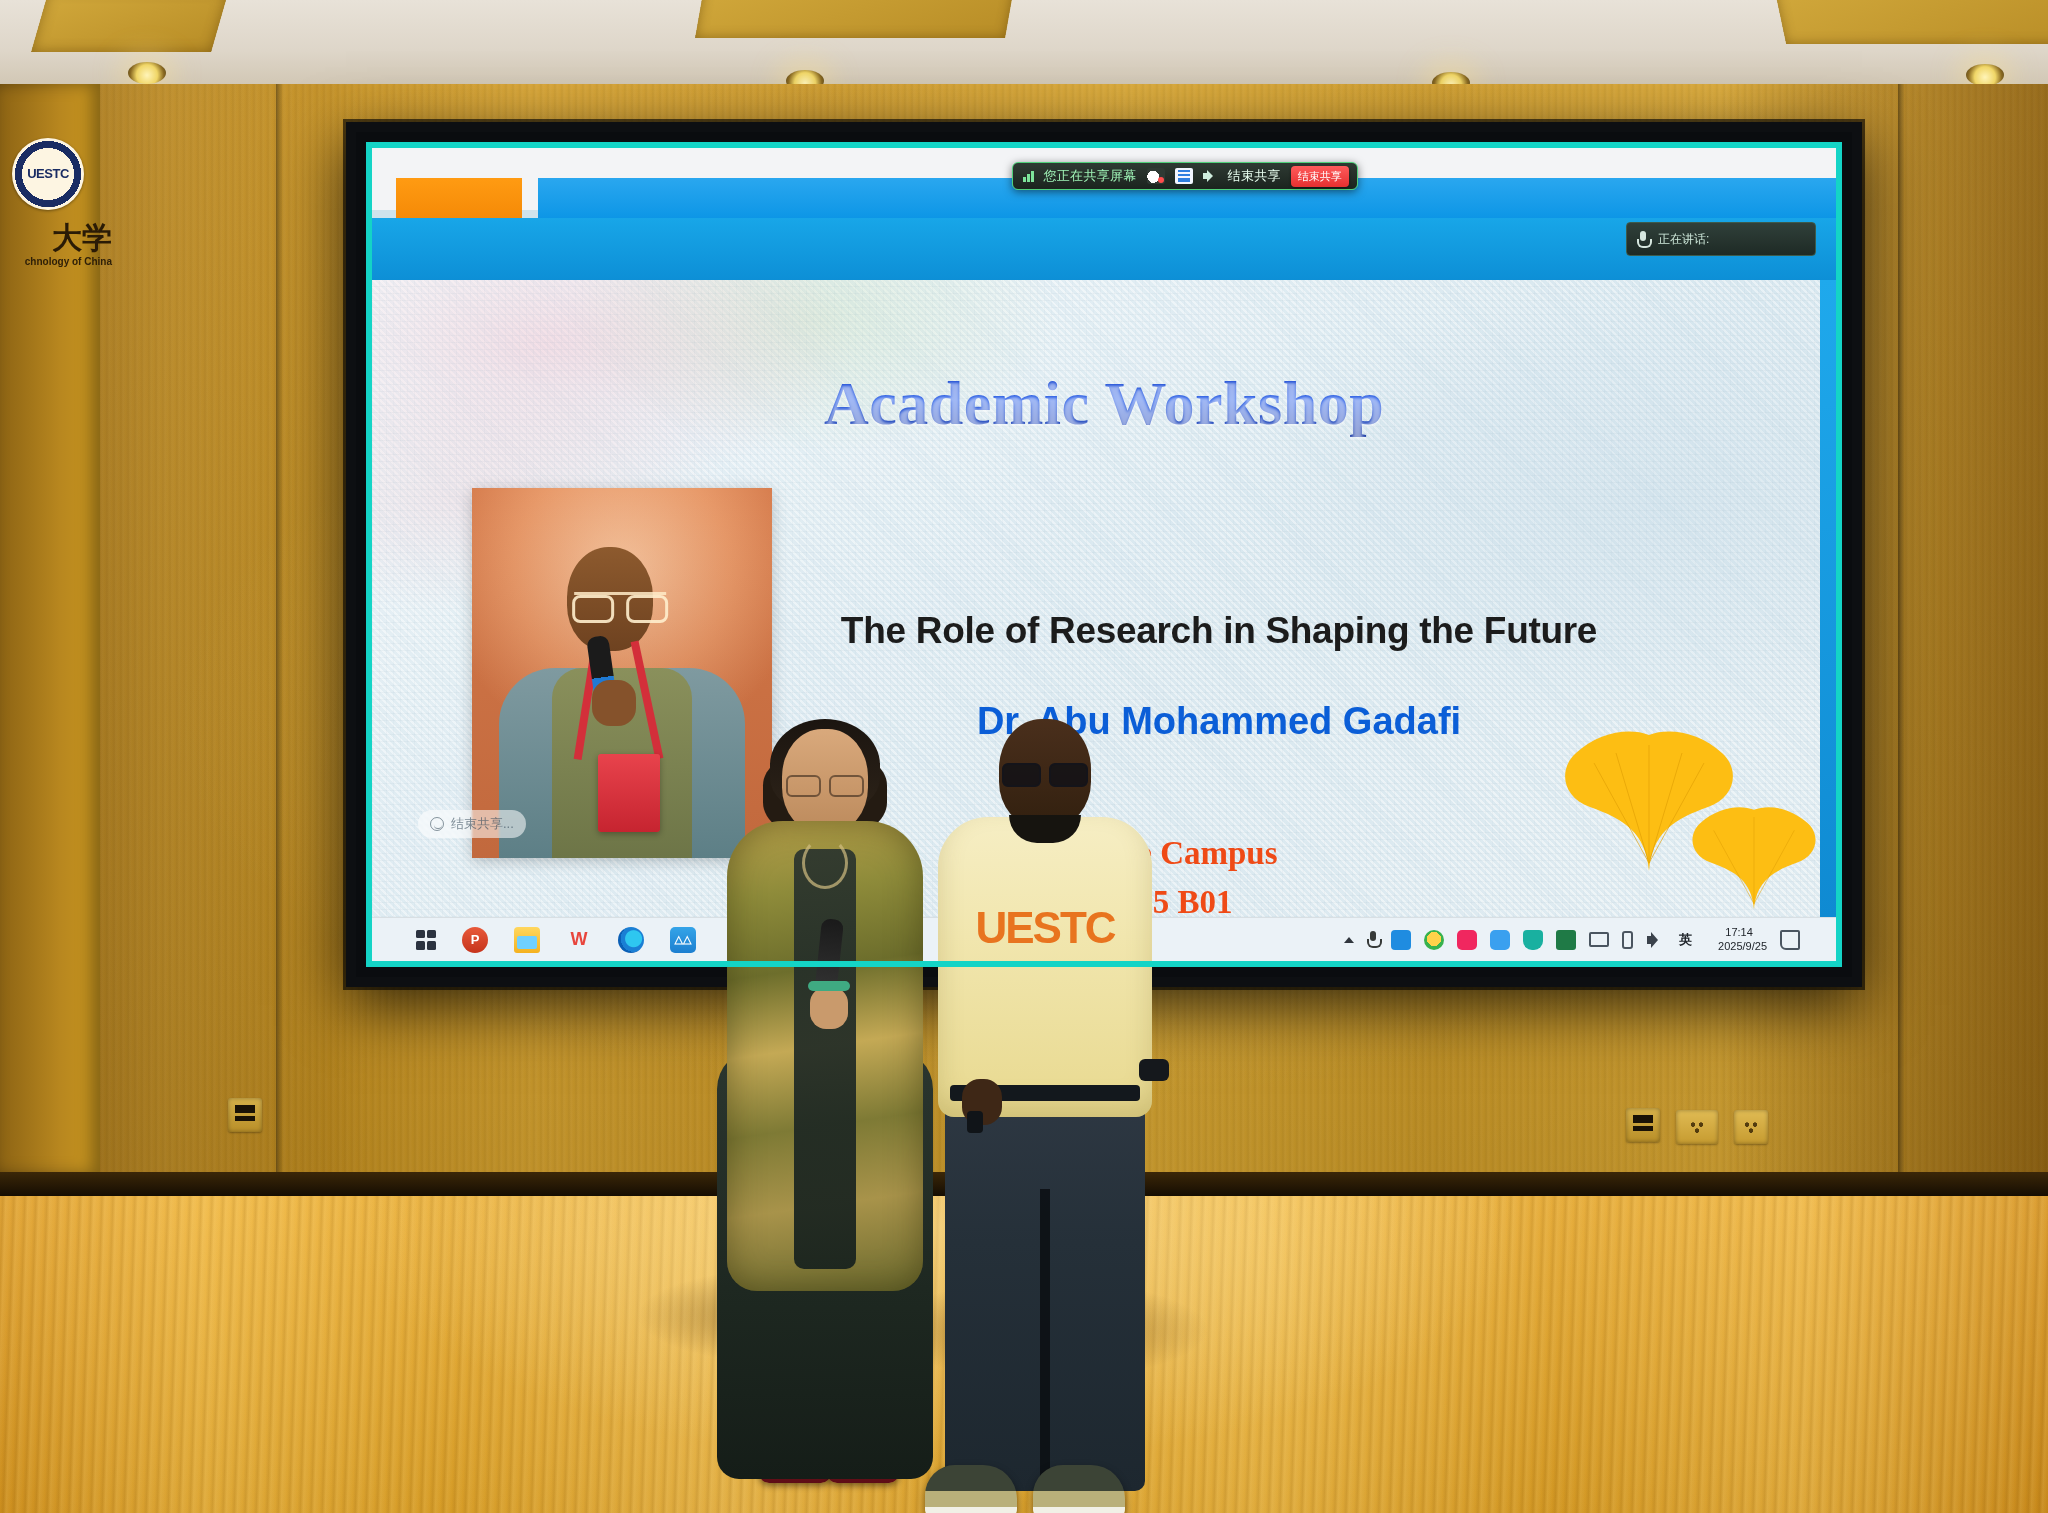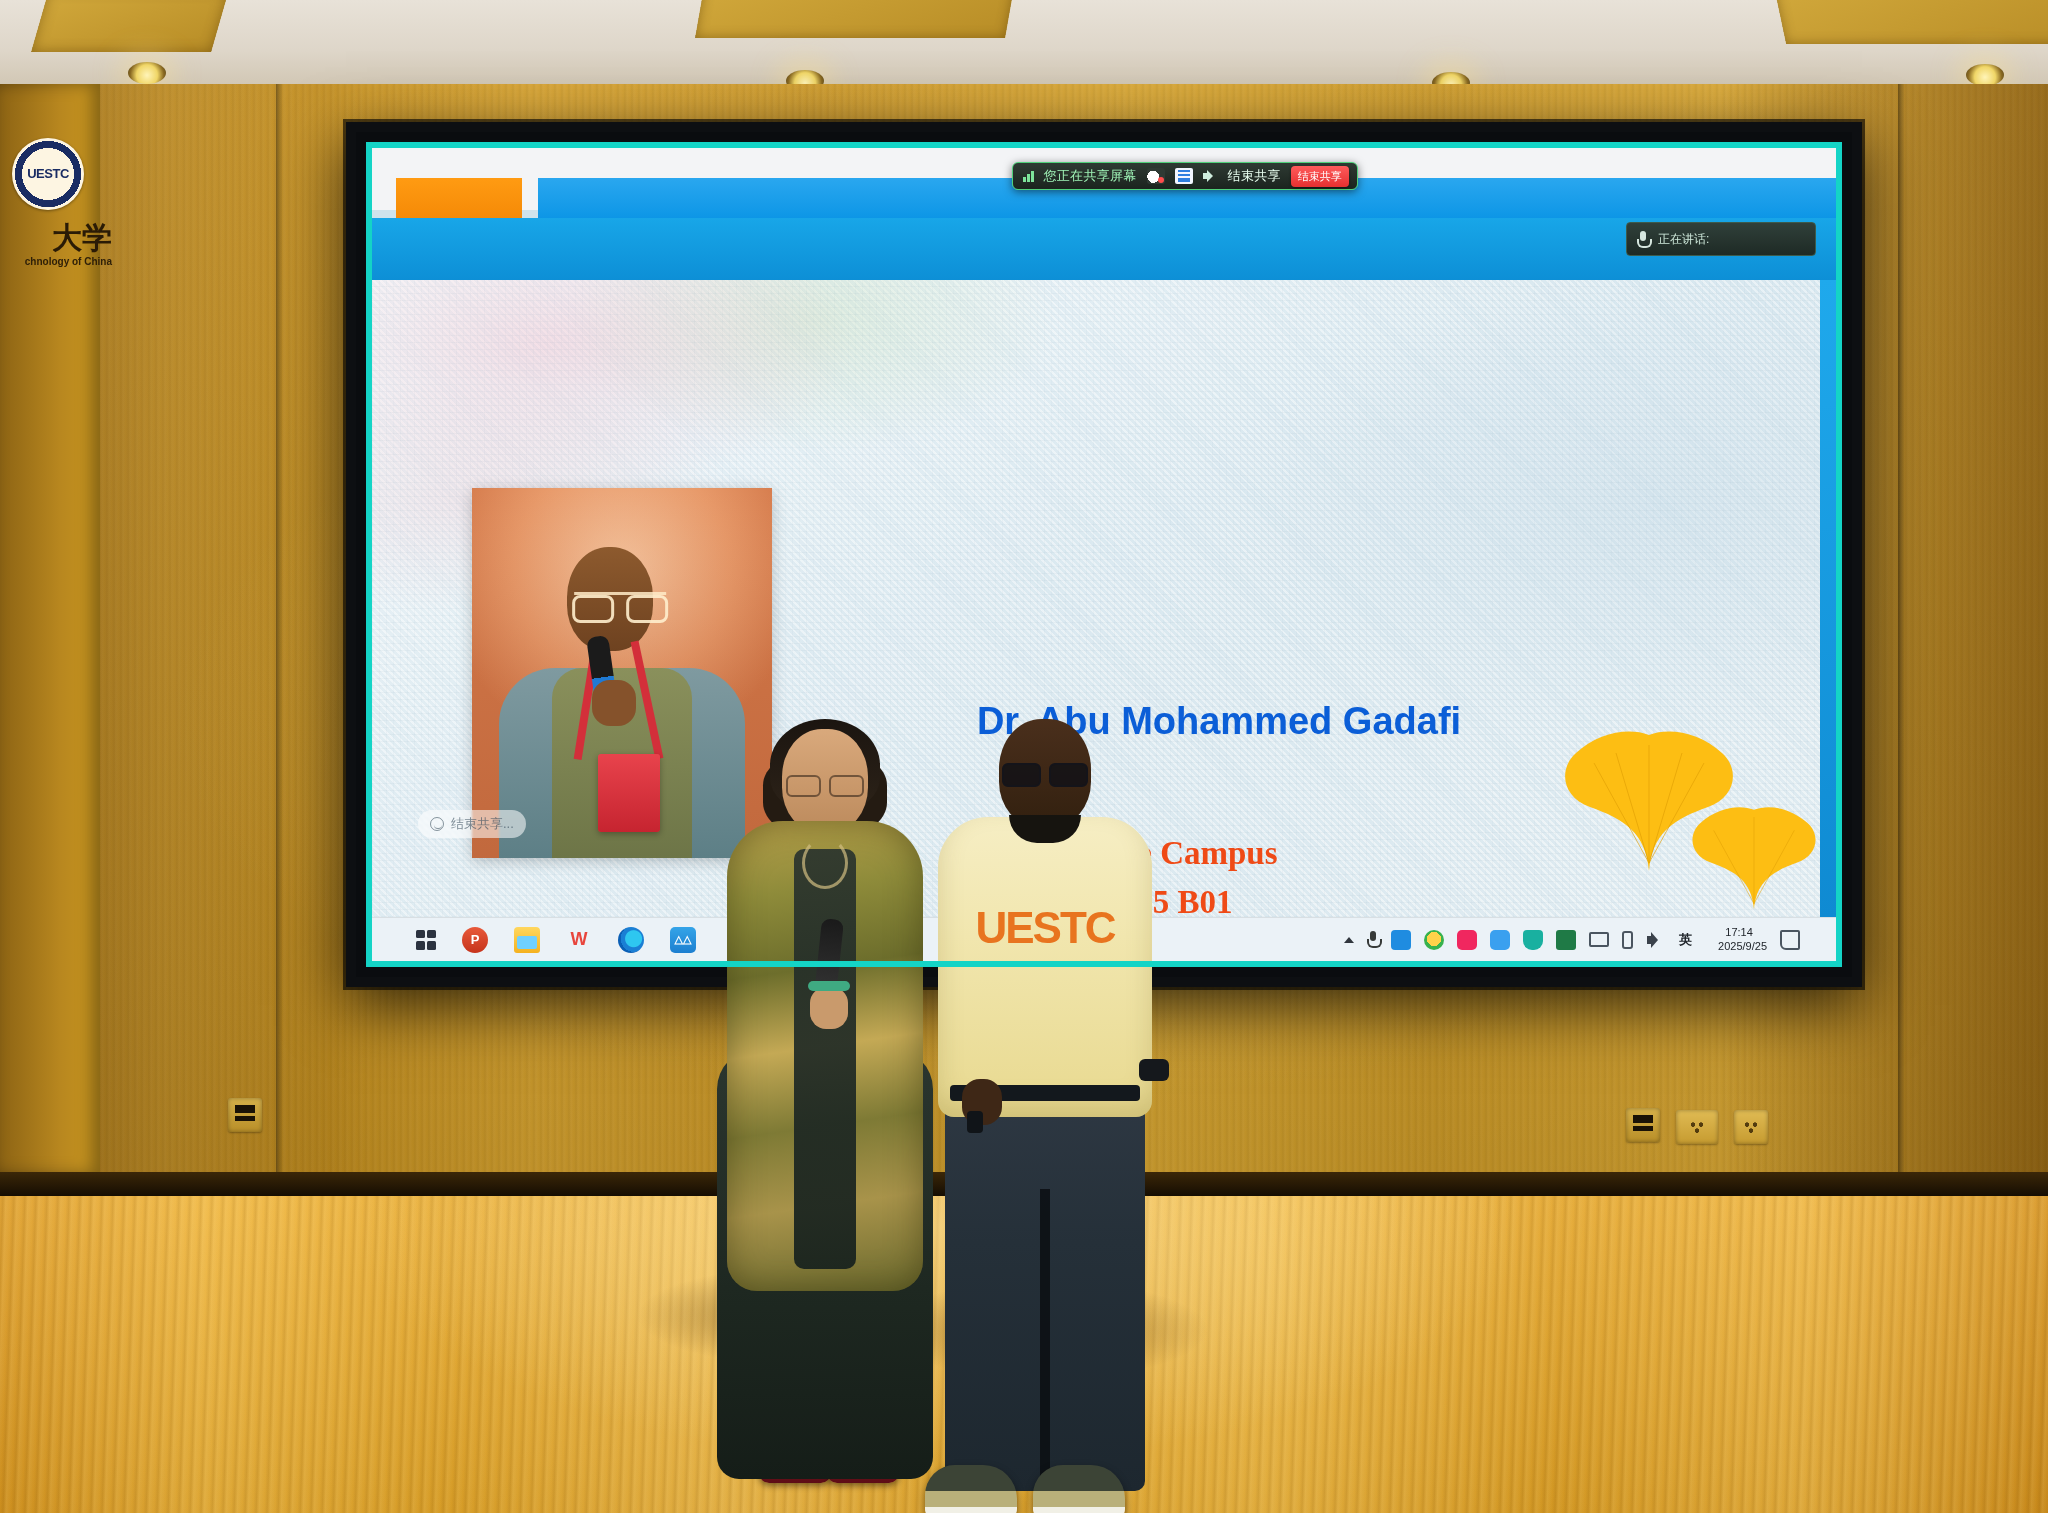--- a/index.html
+++ b/index.html
@@ -461,20 +461,22 @@
             <div class="sp-vest"></div>
             <div class="sp-head"></div>
             <div class="sp-glass"></div>
             <div class="sp-lanyard-l"></div>
             <div class="sp-lanyard-r"></div>
             <div class="sp-mic"></div>
             <div class="sp-hand"></div>
             <div class="sp-badge"></div>
           </div>
 
+          <div class="slide-title">Academic Workshop</div>
+          <div class="slide-sub2">The Role of Research in Shaping the Future</div>
           <div class="slide-presenter">Dr. Abu Mohammed Gadafi</div>
           <div class="slide-venue">Qingshuihe Campus</div>
           <div class="slide-date">2025/9/25  B01</div>
 
           <div class="wm-bubble">
             <span class="face"></span>
             <span>结束共享...</span>
           </div>
 
           <div class="slide-rightbar"></div>

